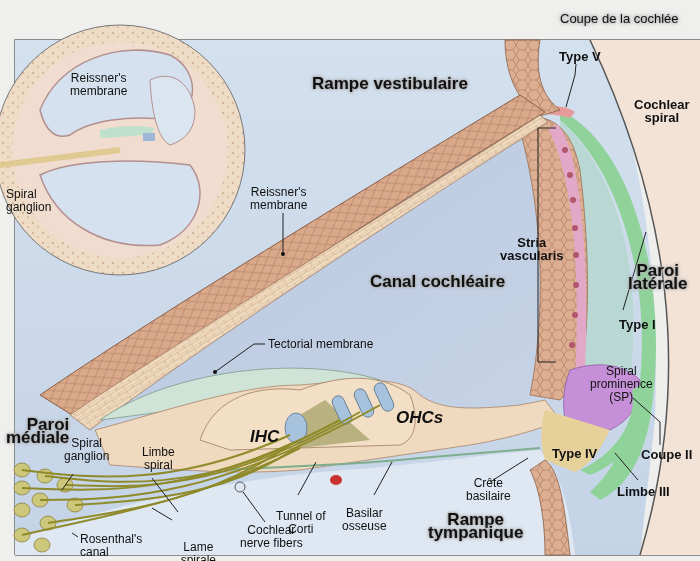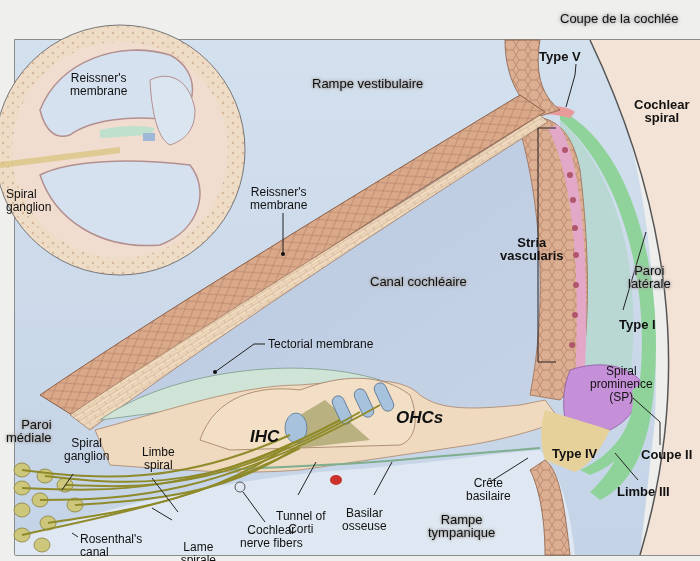--- a/index.html
+++ b/index.html
@@ -15,22 +15,22 @@
       font-family: "Liberation Sans", sans-serif;
       font-size: 12px;
       line-height: 13px;
       color: #111;
       text-align: center;
       white-space: pre-line;
     }
     .lbl.left { text-align: left; }
     .lbl.bold { font-weight: bold; font-size: 13px; line-height: 13px; }
     .lbl.halo {
-      font-weight: normal;
-      font-size: 13px;
+      font-weight: bold;
+      font-size: 17px;
       text-shadow: 0 0 3px #aaa, 0 0 4px #bbb, 0 0 2px #999;
     }
     .lbl.big { font-size: 17px; line-height: 18px; font-weight: bold; font-style: italic; }
     .lbl.title {
       font-weight: normal; font-size: 13px;
       text-shadow: 0 0 3px #999, 0 0 5px #aaa;
     }
   </style>
 </head>
 <body>
@@ -200,21 +200,21 @@
       <path d="M316 462 L298 495"></path>
       <path d="M392 462 L374 495"></path>
     </g>
     <g fill="#111">
       <circle cx="283" cy="254" r="2"></circle>
       <circle cx="215" cy="372" r="2"></circle>
     </g>
   </svg>
 
   <div class="lbl" style="left:268px; top:338px;">Tectorial membrane</div>
-  <div class="lbl bold" style="left:539px; top:50px;">Type V</div>
+  <div class="lbl bold" style="left:559px; top:50px;">Type V</div>
   <div class="lbl bold" style="left:634px; top:98px;">Cochlear
 spiral</div>
   <div class="lbl bold" style="left:500px; top:236px;">Stria
 vascularis</div>
   <div class="lbl halo" style="left:628px; top:264px;">Paroi
 latérale</div>
   <div class="lbl bold" style="left:619px; top:318px;">Type I</div>
   <div class="lbl" style="left:590px; top:365px;">Spiral
 prominence
 (SP)</div>

